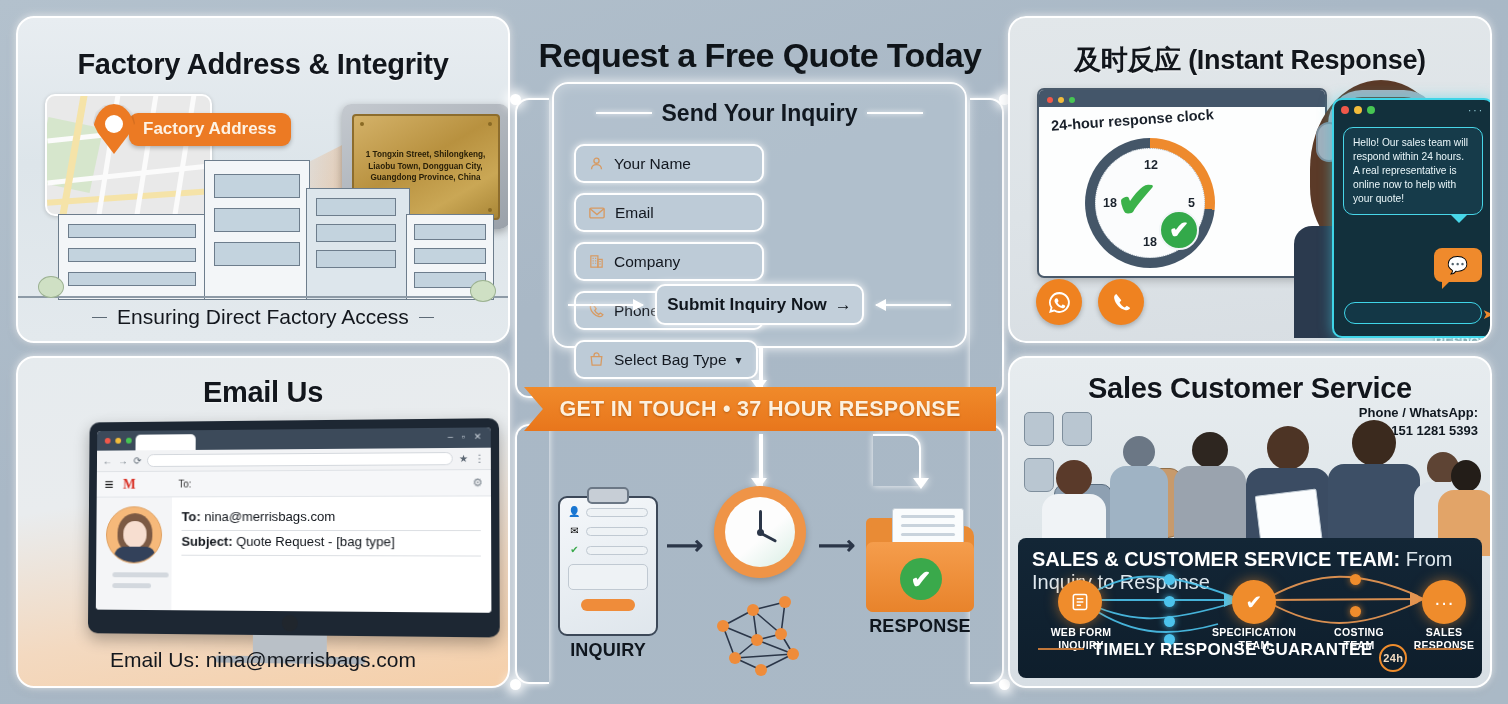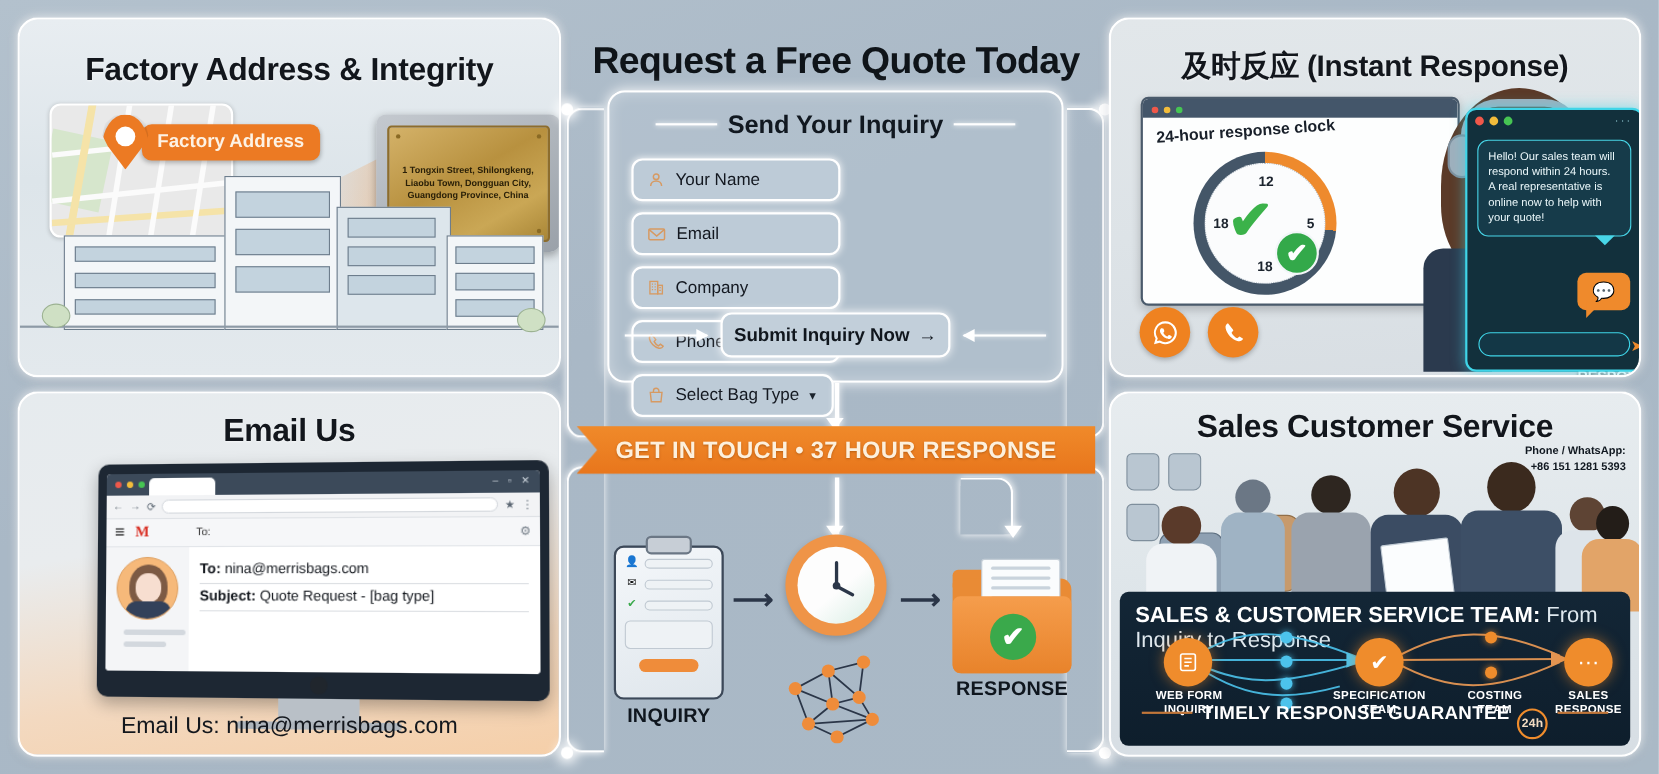--- a/index.html
+++ b/index.html
@@ -250,21 +250,21 @@
   .chatbtn::after{content:"";position:absolute;left:8px;bottom:-7px;border-left:8px solid #ef8a2c;border-top:8px solid transparent;border-bottom:8px solid transparent;}
   .chatinput{position:absolute;left:10px;right:10px;bottom:12px;height:22px;border-radius:11px;border:1.6px solid #3fd5e8;background:rgba(20,60,76,.6);}
   .sendic{position:absolute;right:-2px;bottom:14px;color:#ef8a2c;font-size:14px;}
   .soc{position:absolute;bottom:16px;width:46px;height:46px;border-radius:50%;background:#ef8220;
     display:flex;align-items:center;justify-content:center;color:#fff;font-size:23px;box-shadow:0 2px 5px rgba(0,0,0,.25);}
 
   
   #sales{ left:1008px; top:356px; width:484px; height:332px;
     background:linear-gradient(180deg,#e7ecef 0%,#dfe6ea 50%,#d7dee4 100%); }
   #sales .panel-title{ top:14px; font-size:29px; }
-  .phone-box{position:absolute;right:12px;top:46px;text-align:right;font-size:10px;font-weight:bold;color:#101820;line-height:1.35;}
+  .phone-box{position:absolute;right:12px;top:46px;text-align:right;font-size:13px;font-weight:bold;color:#101820;line-height:1.35;}
   .people{position:absolute;left:8px;top:48px;right:8px;height:150px;}
   .pp{position:absolute;border-radius:50% 50% 0 0;}
   .pp .h{position:absolute;left:50%;transform:translateX(-50%);top:0;border-radius:50%;}
   .pp .b{position:absolute;left:50%;transform:translateX(-50%);border-radius:16px 16px 0 0;}
   .shelfbag{position:absolute;background:#b9c6d1;border:1.4px solid #7e8e9c;border-radius:5px 5px 7px 7px;}
   .bigbag{position:absolute;left:36px;top:78px;width:58px;height:72px;background:#8ea0b2;border:1.8px solid #5d6f80;border-radius:10px 10px 13px 13px;}
   .darkstrip{position:absolute;left:8px;right:8px;bottom:8px;height:140px;background:linear-gradient(180deg,#132636,#0e1e2c);border-radius:8px;overflow:hidden;}
   .ds-title{position:absolute;left:14px;top:10px;font-size:20px;color:#fff;}
   .ds-title b{font-weight:bold;}
   .ds-title .thin{font-weight:normal;color:#dfe8ee;}
@@ -326,20 +326,21 @@
       <div class="win" style="left:298px;top:206px;width:80px;height:18px;"></div>
       <div class="win" style="left:298px;top:232px;width:80px;height:18px;"></div>
       <div class="win" style="left:396px;top:206px;width:72px;height:16px;"></div>
       <div class="win" style="left:396px;top:230px;width:72px;height:16px;"></div>
       <div class="win" style="left:396px;top:254px;width:72px;height:16px;"></div>
       <div class="ground"></div>
       <div class="tree" style="left:20px;top:258px;"></div>
       <div class="tree" style="left:452px;top:262px;"></div>
     </div>
 
+    <div class="caption">Ensuring Direct Factory Access</div>
   </div>
 
   <div class="panel" id="email">
     <div class="panel-title">Email Us</div>
 
     <div class="monitor">
       <div class="browser">
         <div class="bchrome">
           <span class="dot" style="left:8px;background:#f0584a;"></span>
           <span class="dot" style="left:19px;background:#f2bc3b;"></span>

